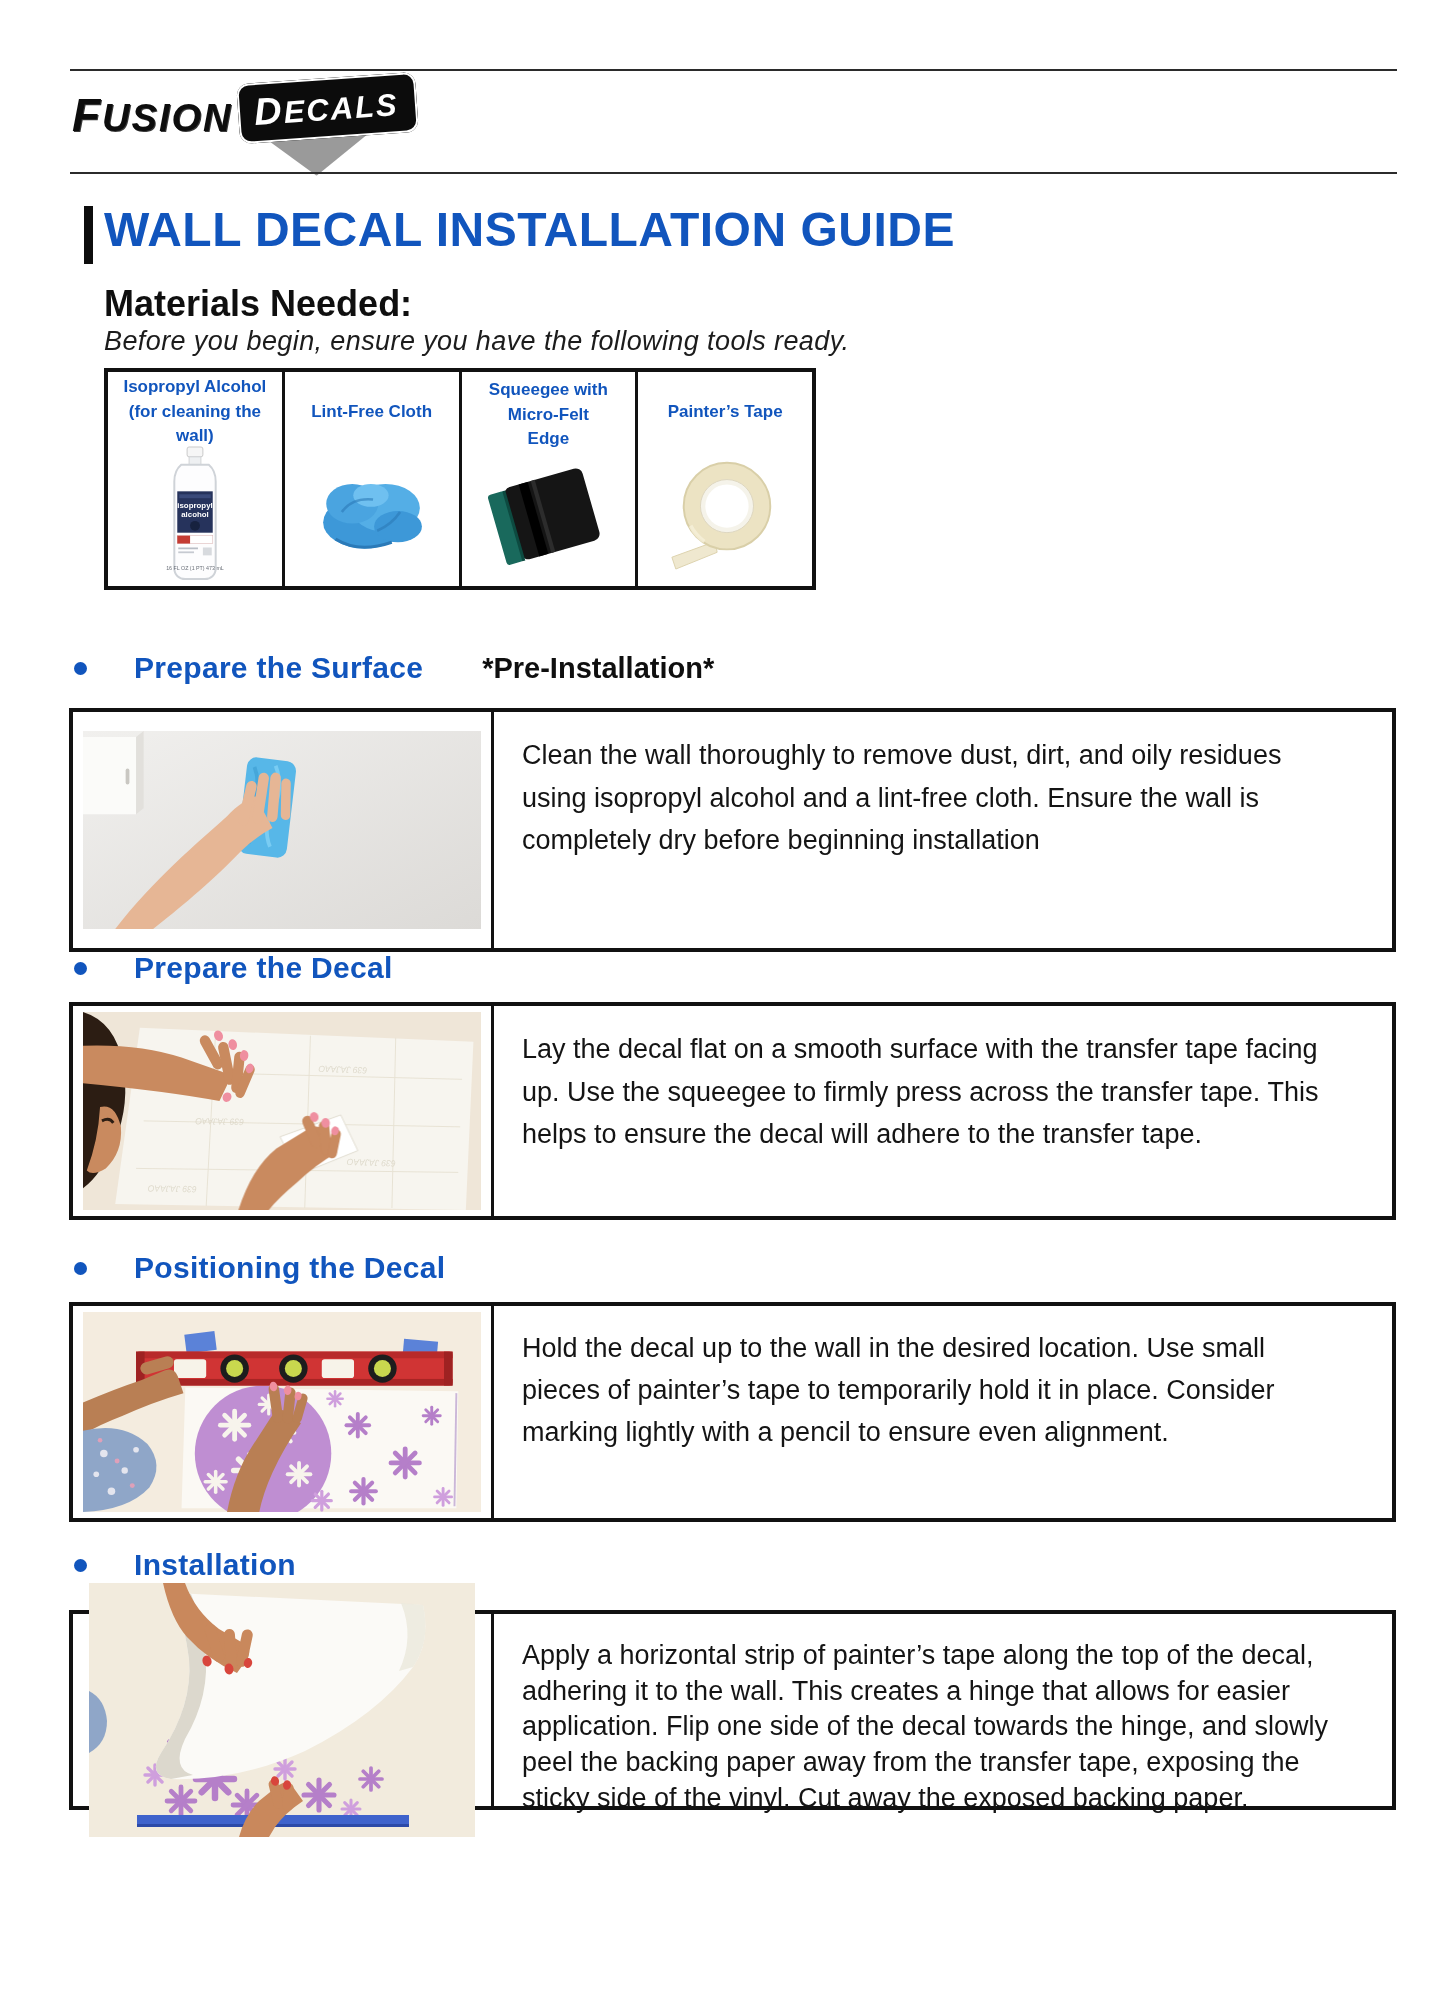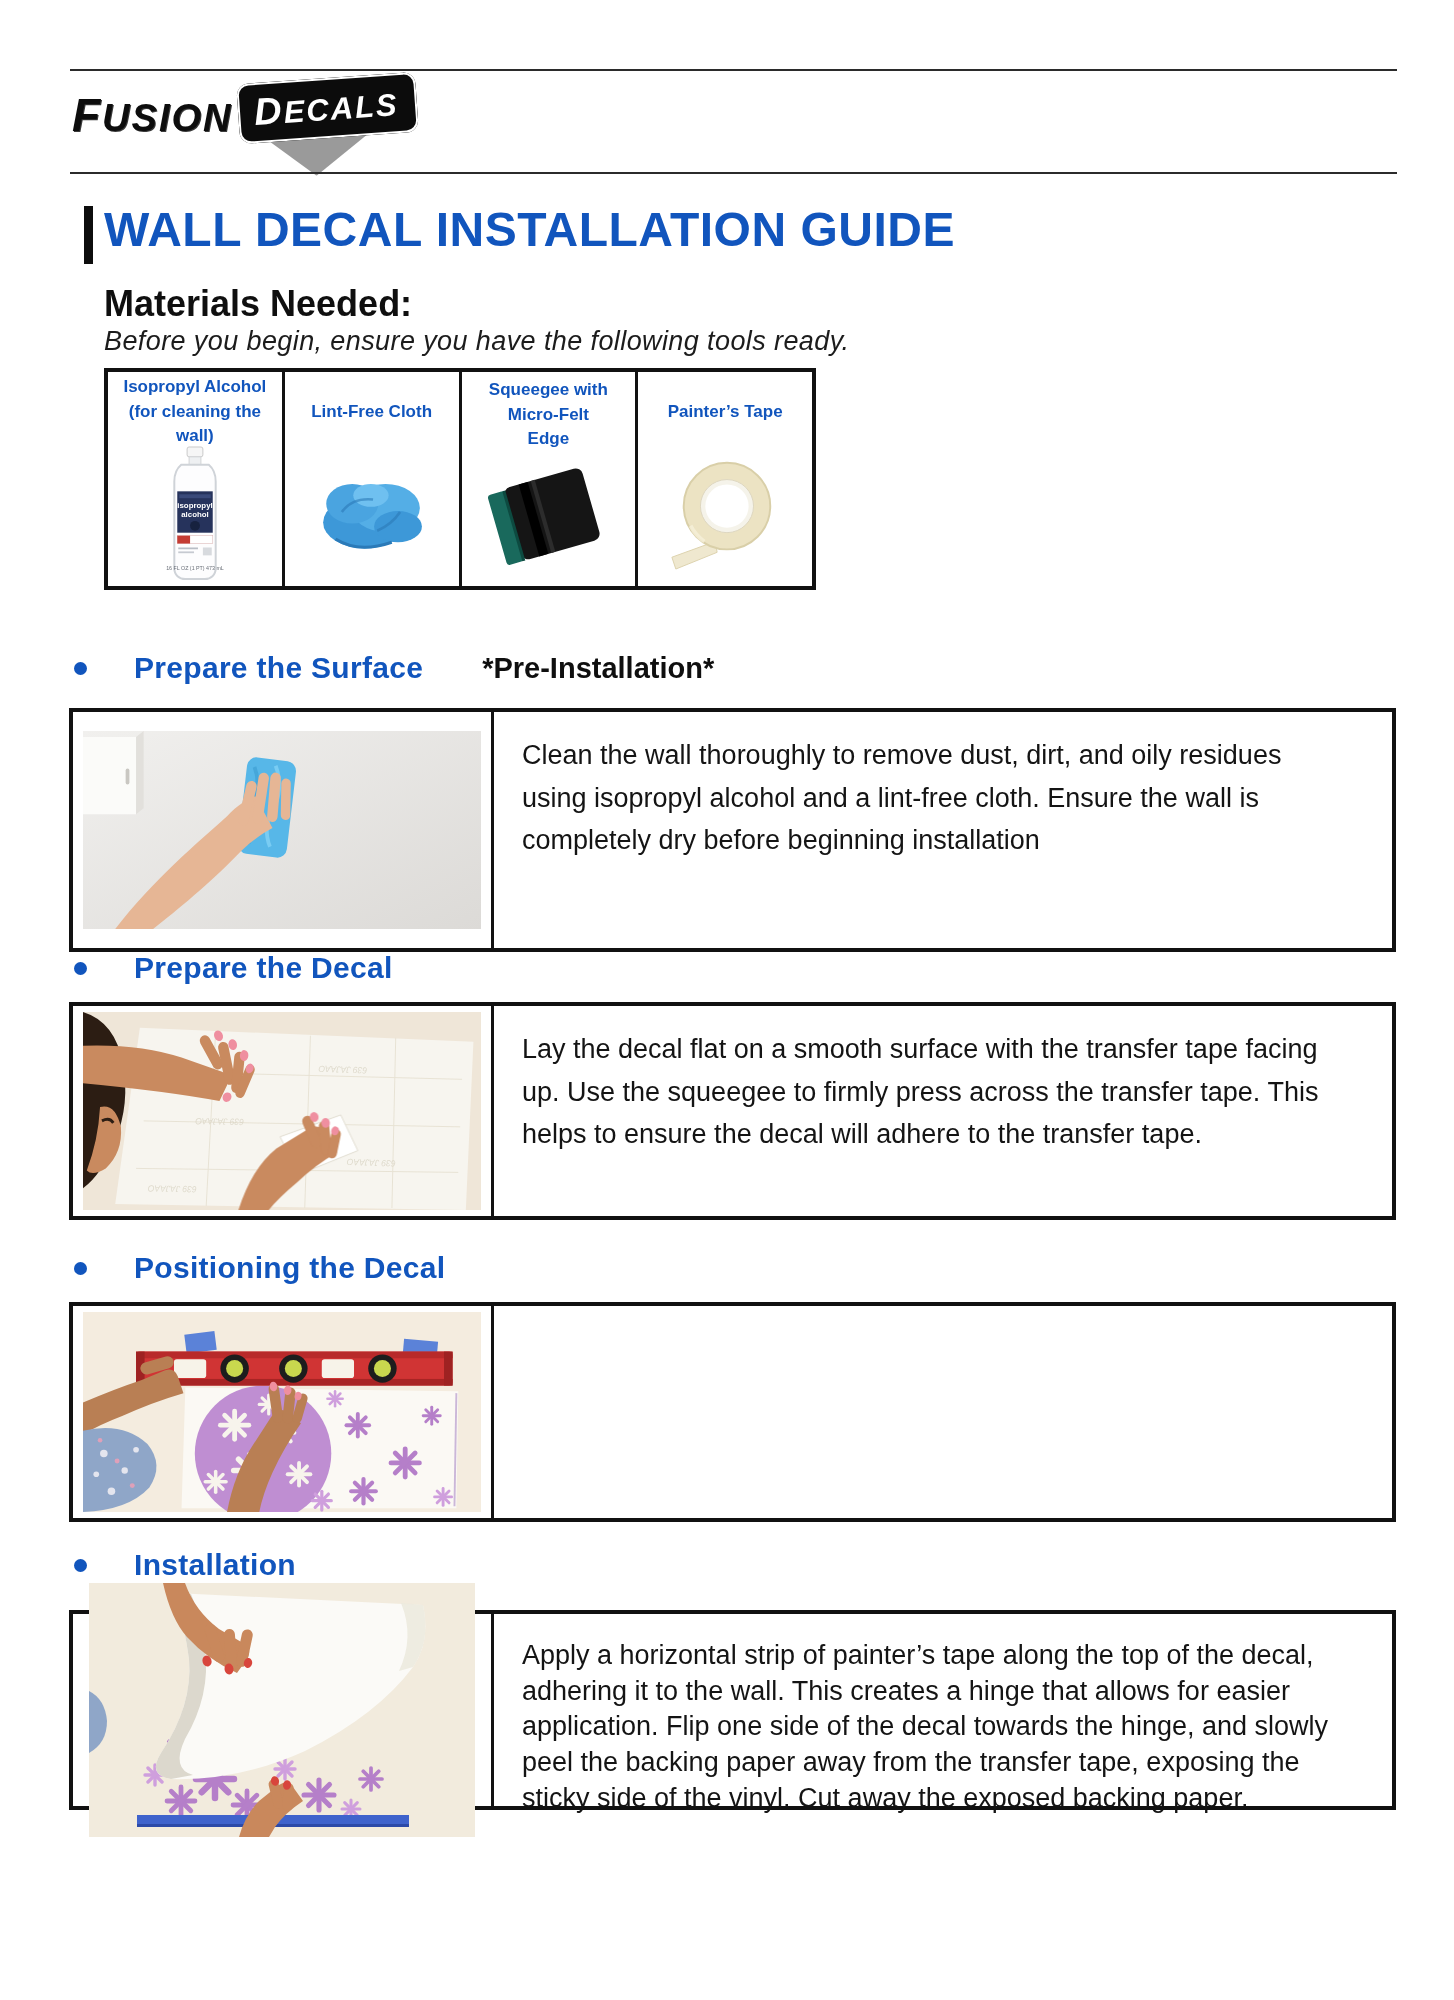--- a/index.html
+++ b/index.html
@@ -308,20 +308,21 @@
           <circle cx="56" cy="146" r="3"></circle>
             <circle cx="14" cy="172" r="3"></circle>
         </g>
         <g fill="#e8a0b8" opacity="0.9">
           <circle cx="36" cy="158" r="2.6"></circle>
             <circle cx="52" cy="184" r="2.6"></circle>
             <circle cx="18" cy="136" r="2.4"></circle>
         </g>
       </svg>
     </div>
+    <div class="sec-text" style="line-height:1.55">Hold the decal up to the wall in the desired location. Use small pieces of painter’s tape to temporarily hold it in place. Consider marking lightly with a pencil to ensure even alignment.</div>
   </div>
 
   <div class="sec-head" style="top:1543px">
     <span class="sec-bullet"></span>
     <h2 class="sec-title">Installation</h2>
   </div>
   <div class="sec-box" style="top:1610px;height:200px">
     <div class="img-cell">
       <svg width="386" height="254" viewBox="0 0 386 254">
         <defs>

